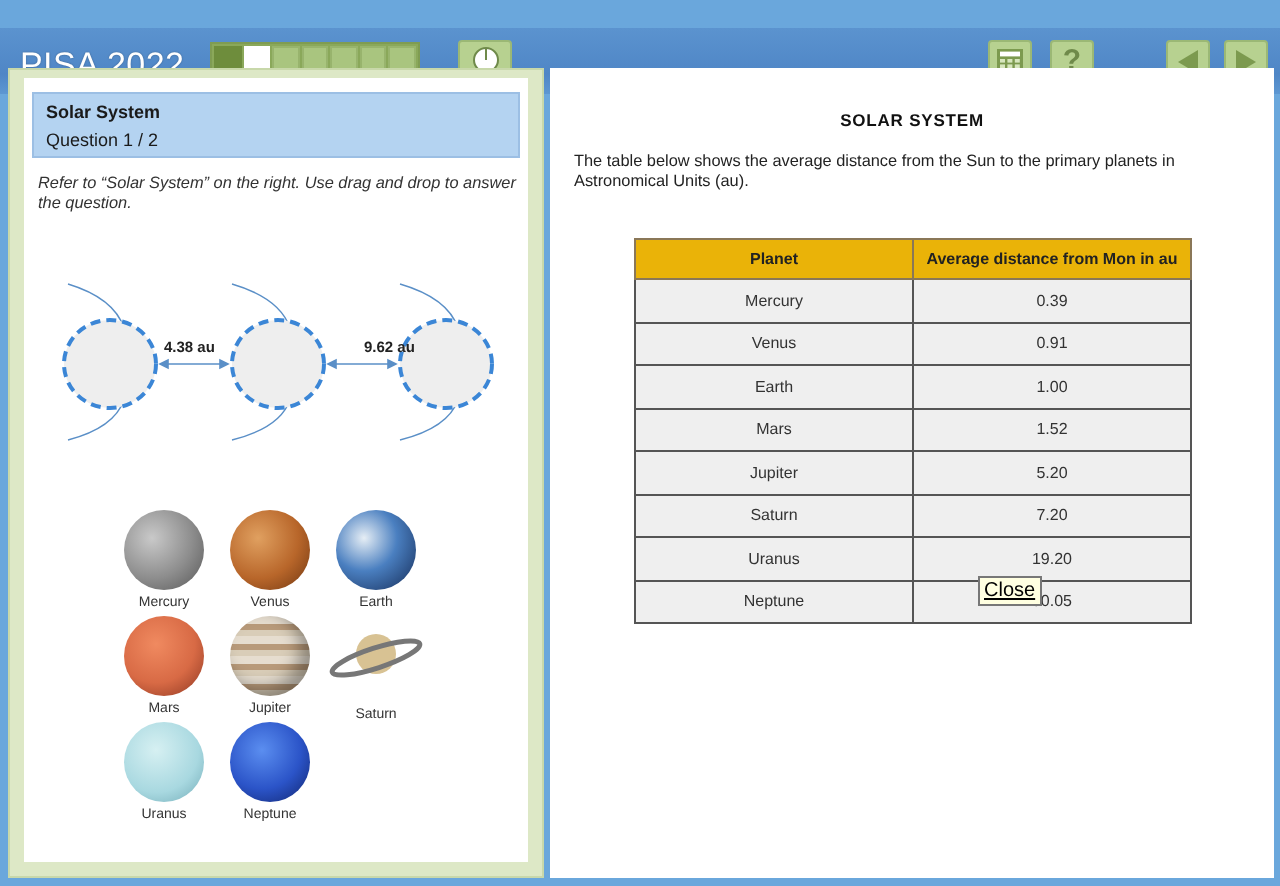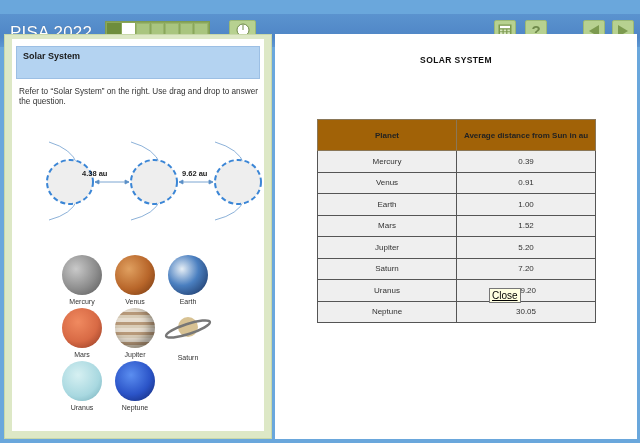--- a/index.html
+++ b/index.html
@@ -52,36 +52,36 @@
     background: #fff;
   }
   .q-header {
     position: absolute; left: 4px; top: 7px; width: 244px; height: 33px;
     background: #b4d3f1; border: 1px solid #9cbfe4;
     padding: 4px 6px; font-size: 9px; color: #1a1a1a;
   }
   .q-header .t { font-weight: bold; }
   .q-header .s { margin-top: 4px; }
   .txt { position: absolute; left: 7px; width: 240px; font-size: 8.2px; line-height: 10px; color: #333; }
-  .txt.it { }
-  .model { position: absolute; left: 0; top: 95px; width: 282px; height: 90px; text-align: center; }
+  .txt.it { font-style: italic; }
+  .model { position: absolute; left: 0; top: 95px; width: 282px; height: 90px; }
   .planets { position: absolute; left: 30px; top: 216px; width: 200px; }
   .planet { position: absolute; width: 54px; text-align: center; font-size: 7px; color: #333; }
   .planet .ball { width: 40px; height: 40px; border-radius: 50%; margin: 0 auto 3px; }
   .rp-title {
     position: absolute; left: 0; width: 362px; top: 21px; text-align: center;
     font-size: 8.5px; font-weight: bold; letter-spacing: 0.4px; color: #111;
   }
   .rp-txt { position: absolute; left: 12px; width: 340px; font-size: 8.2px; line-height: 10px; color: #222; }
   table.dist {
     position: absolute; left: 42px; top: 85px; width: 279px;
     border-collapse: collapse; font-size: 8px; color: #333;
   }
   table.dist th {
-    background: #a16207; font-weight: bold; height: 31px;
+    background: #eab308; font-weight: bold; height: 20px;
     border: 1px solid #8a7758; padding: 2px 4px; line-height: 9px; color: #222;
   }
   table.dist td {
     background: #efefef; height: 21.5px; text-align: center;
     border: 1px solid #555; border-top: 1px solid #777;
   }
   table.dist td:first-child, table.dist th:first-child { width: 139px; }
   .tooltip {
     position: absolute; left: 489px; top: 288px; padding: 0 2px;
     background: #ffffe1; border: 1px solid #777; font-size: 10px; color: #000;
@@ -137,20 +137,21 @@
     <svg width="14" height="14" viewBox="0 0 14 14">
       <polygon points="2,1 2,13 12,7" fill="#7c9a4f"></polygon>
     </svg>
   </div>
 </div>
 
 <div class="left-panel">
   <div class="left-inner">
     <div class="q-header">
       <div class="t">Solar System</div>
+      <div class="s">Question 1 / 2</div>
     </div>
     <div class="txt it" style="top:48px">Refer to “Solar System” on the right. Use drag and drop to answer the question.</div>
 
     <div class="model">
       <svg width="252" height="90" viewBox="0 0 252 90">
         <g fill="none" stroke="#5a8fc7" stroke-width="0.7">
           <path d="M22,8 Q45,15 50,30"></path>
           <path d="M50,66 Q45,80 22,86"></path>
           <path d="M104,8 Q128,15 133,30"></path>
           <path d="M133,66 Q128,80 104,86"></path>
@@ -214,25 +215,26 @@
       <div class="planet" style="left:66px;top:106px">
         <div class="ball" style="background:radial-gradient(circle at 40% 35%, #5b8ef0, #2b54c8 55%, #10236a);"></div>
         <span>Neptune</span>
       </div>
     </div>
   </div>
 </div>
 
 <div class="right-panel">
   <div class="rp-title">SOLAR SYSTEM</div>
+  <div class="rp-txt" style="top:42px">The table below shows the average distance from the Sun to the primary planets in Astronomical Units (au).</div>
   <table class="dist">
     <thead>
       <tr>
         <th>Planet</th>
-        <th>Average distance from Sun in au</th>
+        <th>Average distance from Mon in au</th>
       </tr>
     </thead>
     <tbody>
       <tr>
           <td>Mercury</td>
           <td>0.39</td>
         </tr>
       <tr>
           <td>Venus</td>
           <td>0.91</td>

